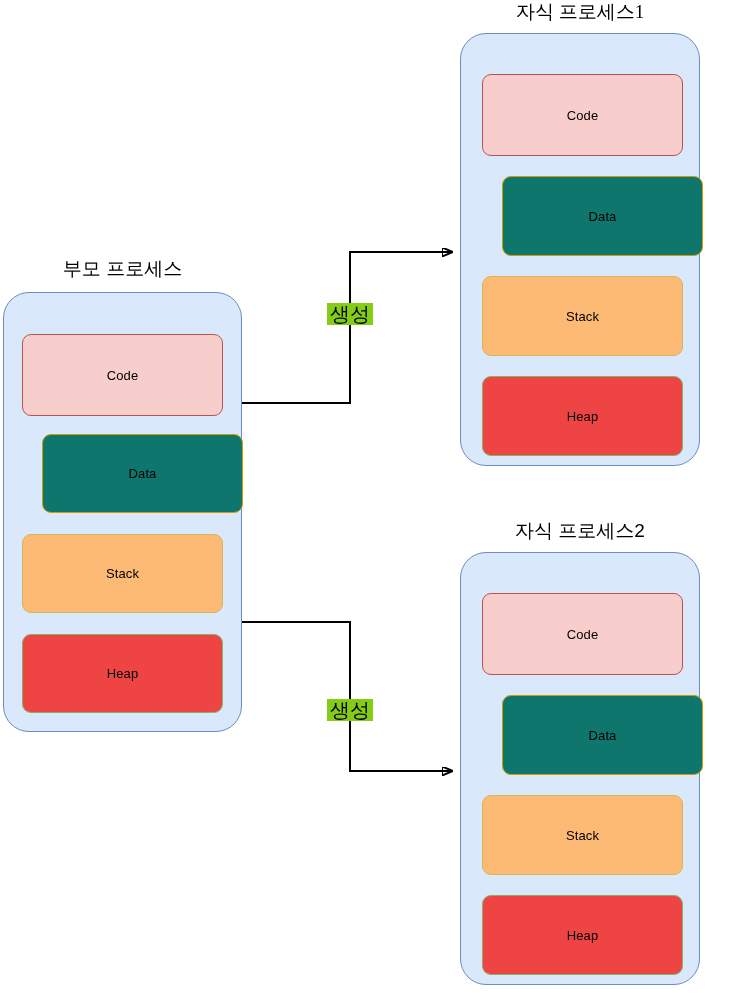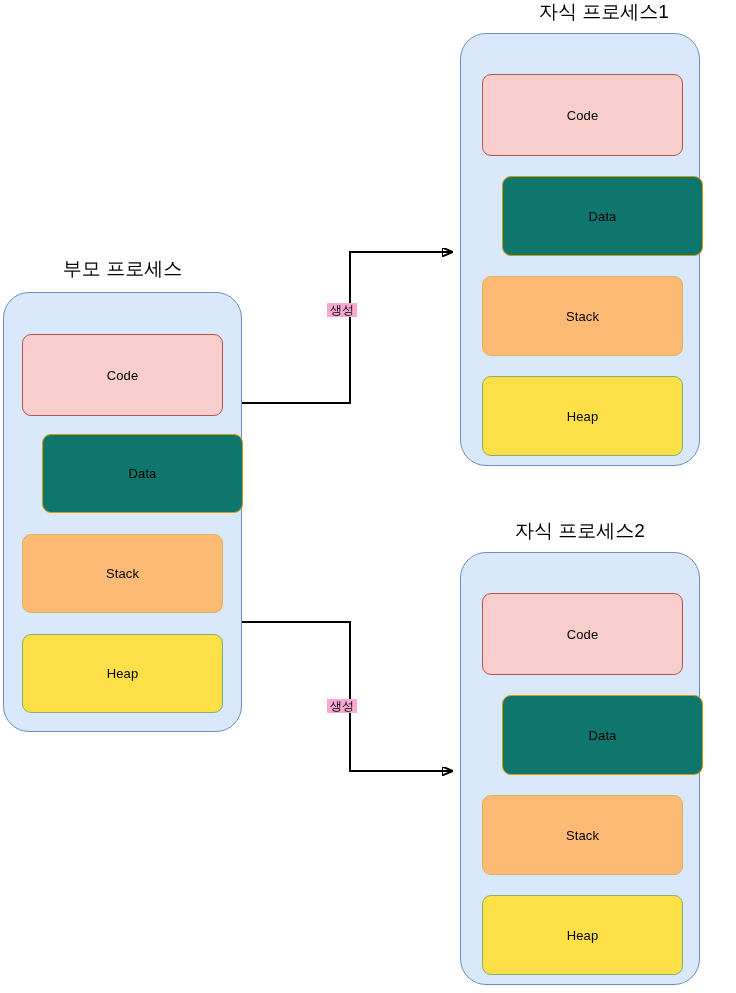--- a/index.html
+++ b/index.html
@@ -39,40 +39,40 @@
     align-items: center;
     justify-content: center;
     color: #000000;
     font-size: 13px;
     line-height: 1;
     letter-spacing: 0.1px;
   }
   .seg-code  { background: #f8cecc; border-color: #b85450; }
   .seg-data  { background: #0f766e; border-color: #d79b00; margin-left: 20px; }
   .seg-stack { background: #fdba74; border-color: #d6b656; }
-  .seg-heap  { background: #fde047; border-color: #82b366; }
+  .seg-heap  { background: #ef4444; border-color: #82b366; }
 
   
   .process-title {
     position: absolute;
     text-align: center;
     color: #000000;
     font-size: 19px;
     line-height: 1;
     white-space: nowrap;
   }
 
   
   .edge-label {
     position: absolute;
     color: #000000;
-    font-size: 12px;
+    font-size: 20px;
     line-height: 1;
     white-space: nowrap;
-    background: #f9a8d4;
+    background: #84cc16;
     padding: 1px 3px;
   }
 
   
   #connectors {
     position: absolute;
     left: 0;
     top: 0;
     width: 736px;
     height: 993px;
@@ -103,21 +103,21 @@
 
   <div class="process-title" style="left:3px; top:259px; width:239px;text-align:center;">부모 프로세스</div>
 
   <div class="process-box" style="left:3px; top:292px; width:239px; height:440px;">
     <div class="segment seg-code" style="left:18px; top:41px; width:201px; height:82px;">Code</div>
     <div class="segment seg-data" style="left:18px; top:141px; width:201px; height:79px;">Data</div>
     <div class="segment seg-stack" style="left:18px; top:241px; width:201px; height:79px;">Stack</div>
     <div class="segment seg-heap" style="left:18px; top:341px; width:201px; height:79px;">Heap</div>
   </div>
 
-  <div class="process-title" style="left:484px; top:2px; width:240px;">자식 프로세스1</div>
+  <div class="process-title" style="left:460px; top:2px; width:240px;font-family:Liberation Serif, serif;">자식 프로세스1</div>
 
   <div class="process-box" style="left:460px; top:33px; width:240px; height:433px;">
     <div class="segment seg-code" style="left:21px; top:40px; width:201px; height:82px;">Code</div>
     <div class="segment seg-data" style="left:21px; top:142px; width:201px; height:80px;">Data</div>
     <div class="segment seg-stack" style="left:21px; top:242px; width:201px; height:80px;">Stack</div>
     <div class="segment seg-heap" style="left:21px; top:342px; width:201px; height:80px;">Heap</div>
   </div>
 
   <div class="process-title" style="left:460px; top:521px; width:240px;">자식 프로세스2</div>
 

